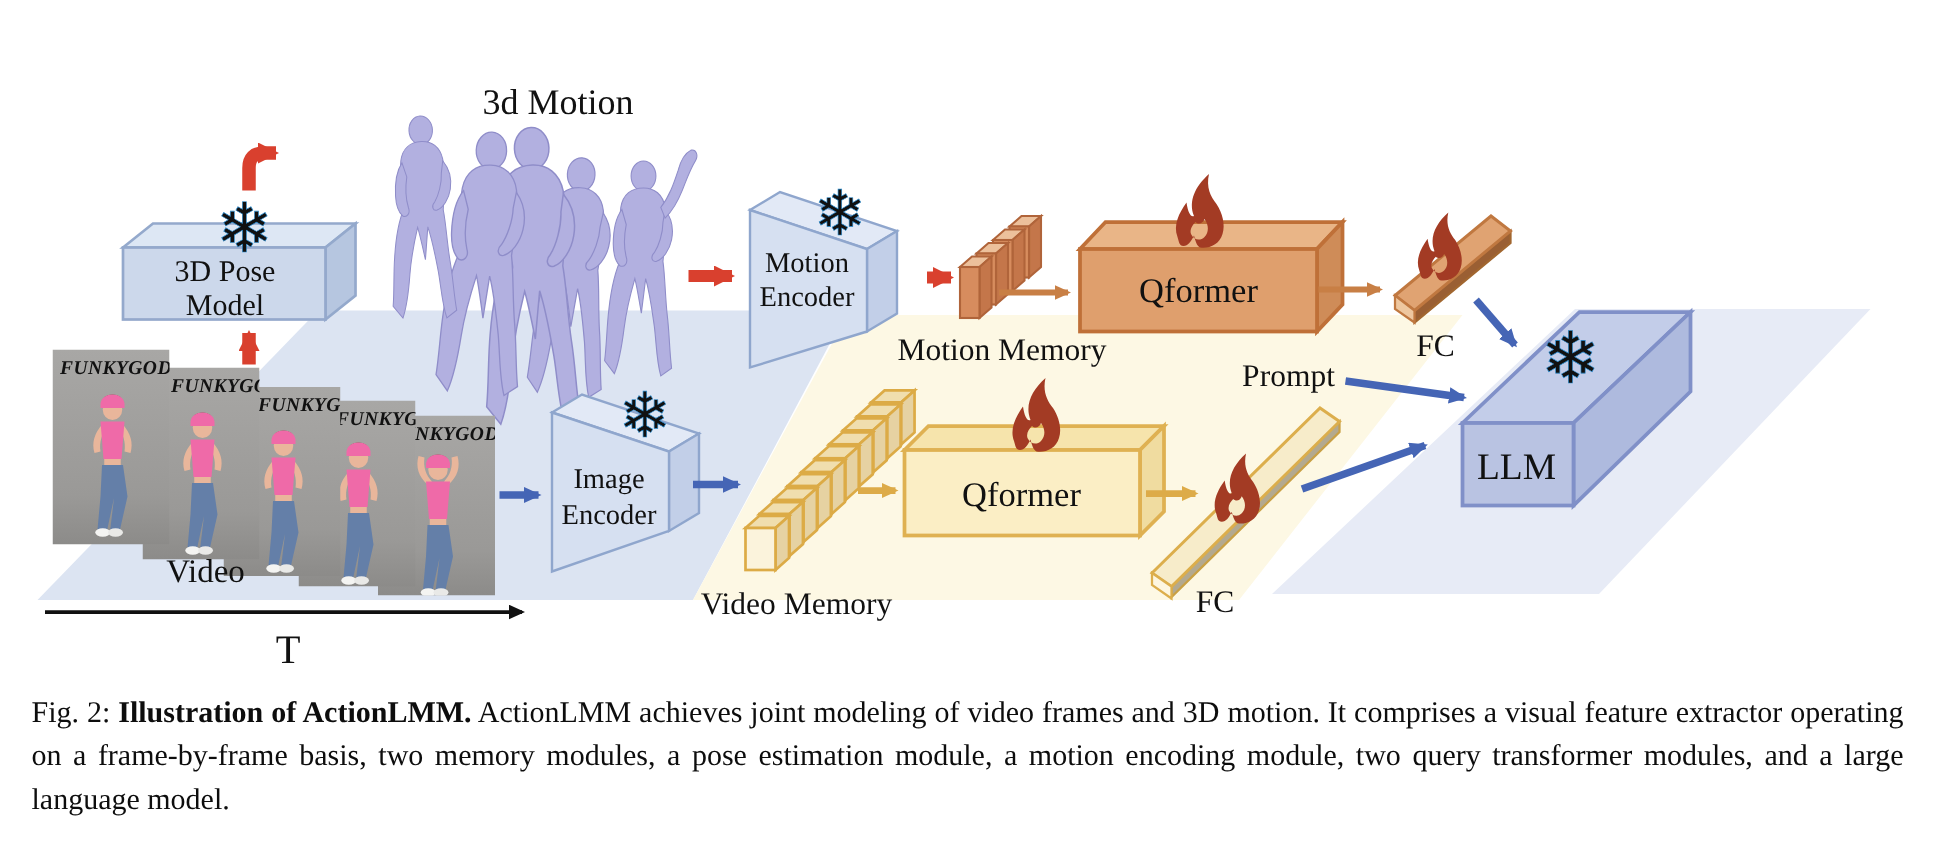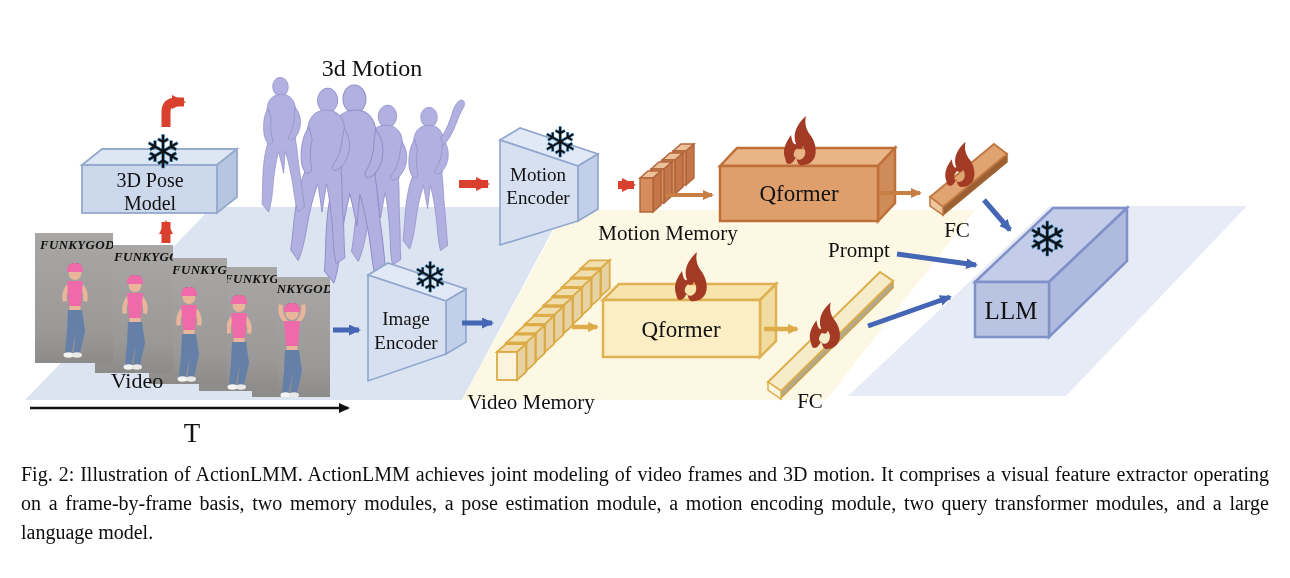--- a/index.html
+++ b/index.html
@@ -1,21 +1,21 @@
 <!DOCTYPE html>
 <html><head>
 <meta charset="utf-8">
 <style>
   html,body{margin:0;padding:0;background:#ffffff;}
   .page{position:relative;width:1290px;height:578px;background:#fff;overflow:hidden;
         font-family:"Liberation Serif",serif;}
   svg text{font-family:"Liberation Serif",serif;fill:#111;}
   .caption{margin:6px 21px 0 21px;font:20px/1.44 "Liberation Serif",serif;
            color:#0d0d0d;text-align:justify;}
-  .caption b{font-weight:normal;}
+  .caption b{font-weight:bold;}
 </style>
 </head>
 <body>
 
 <div class="page">
 <svg width="1290" height="450" viewBox="0 0 1290 450">
   <defs>
     <radialGradient id="snowGrad" cx="50%" cy="45%" r="60%">
       <stop offset="0%" stop-color="#eafbff"></stop>
           <stop offset="45%" stop-color="#7fd4f6"></stop>

